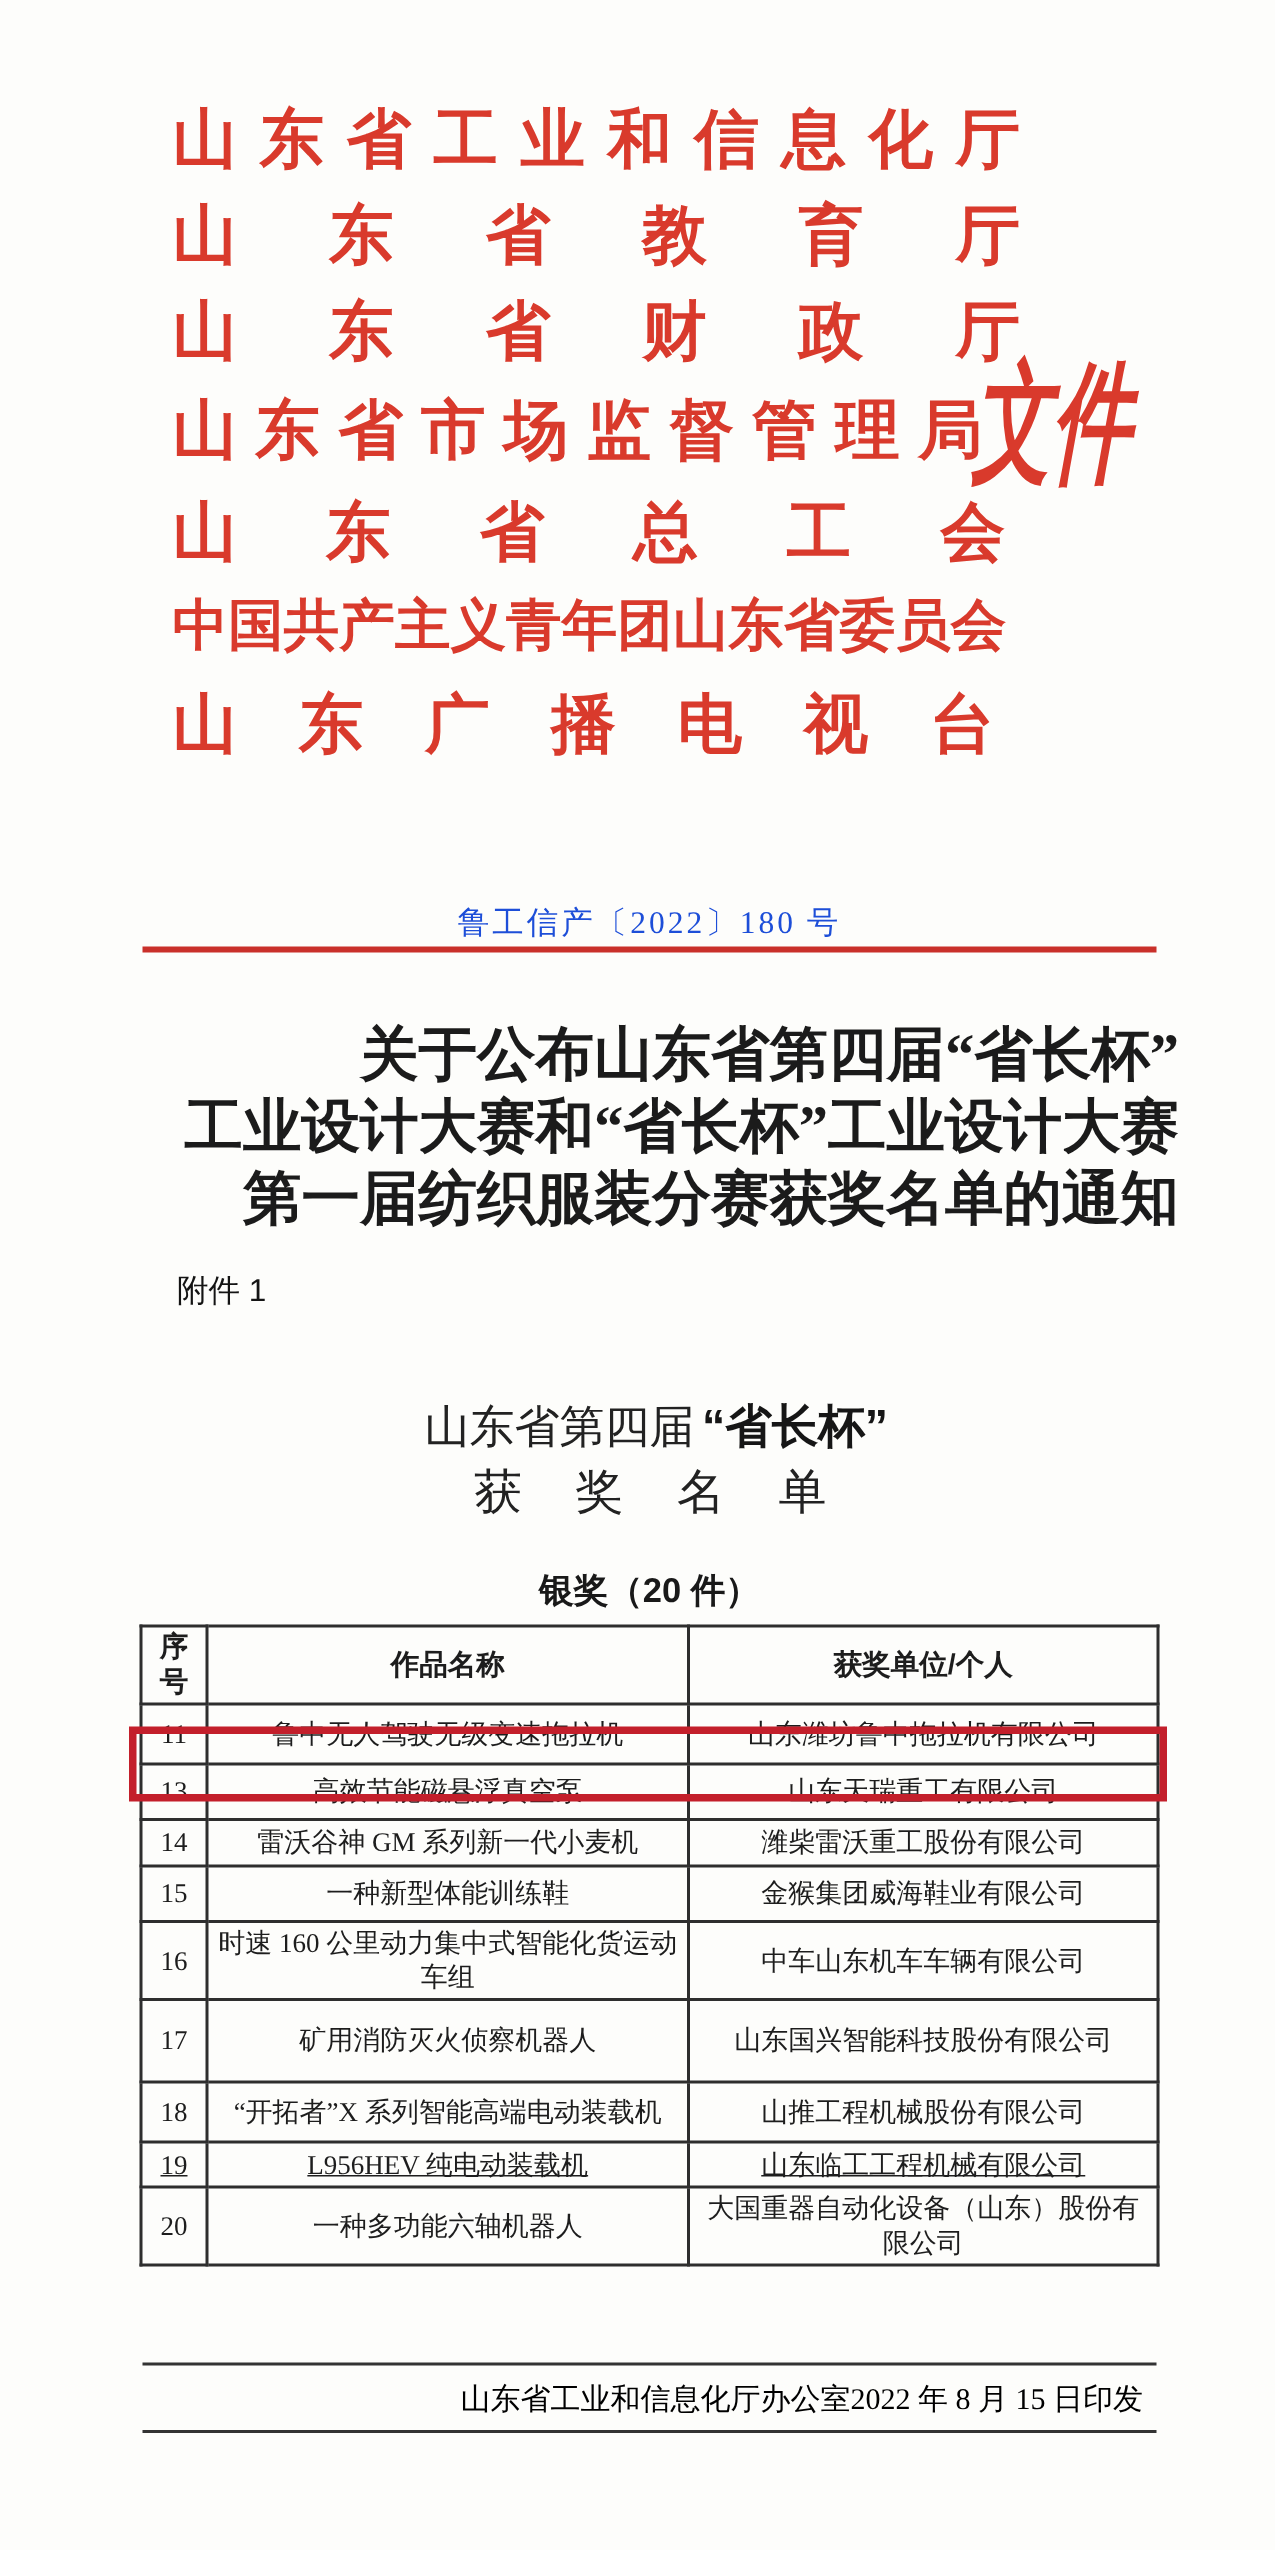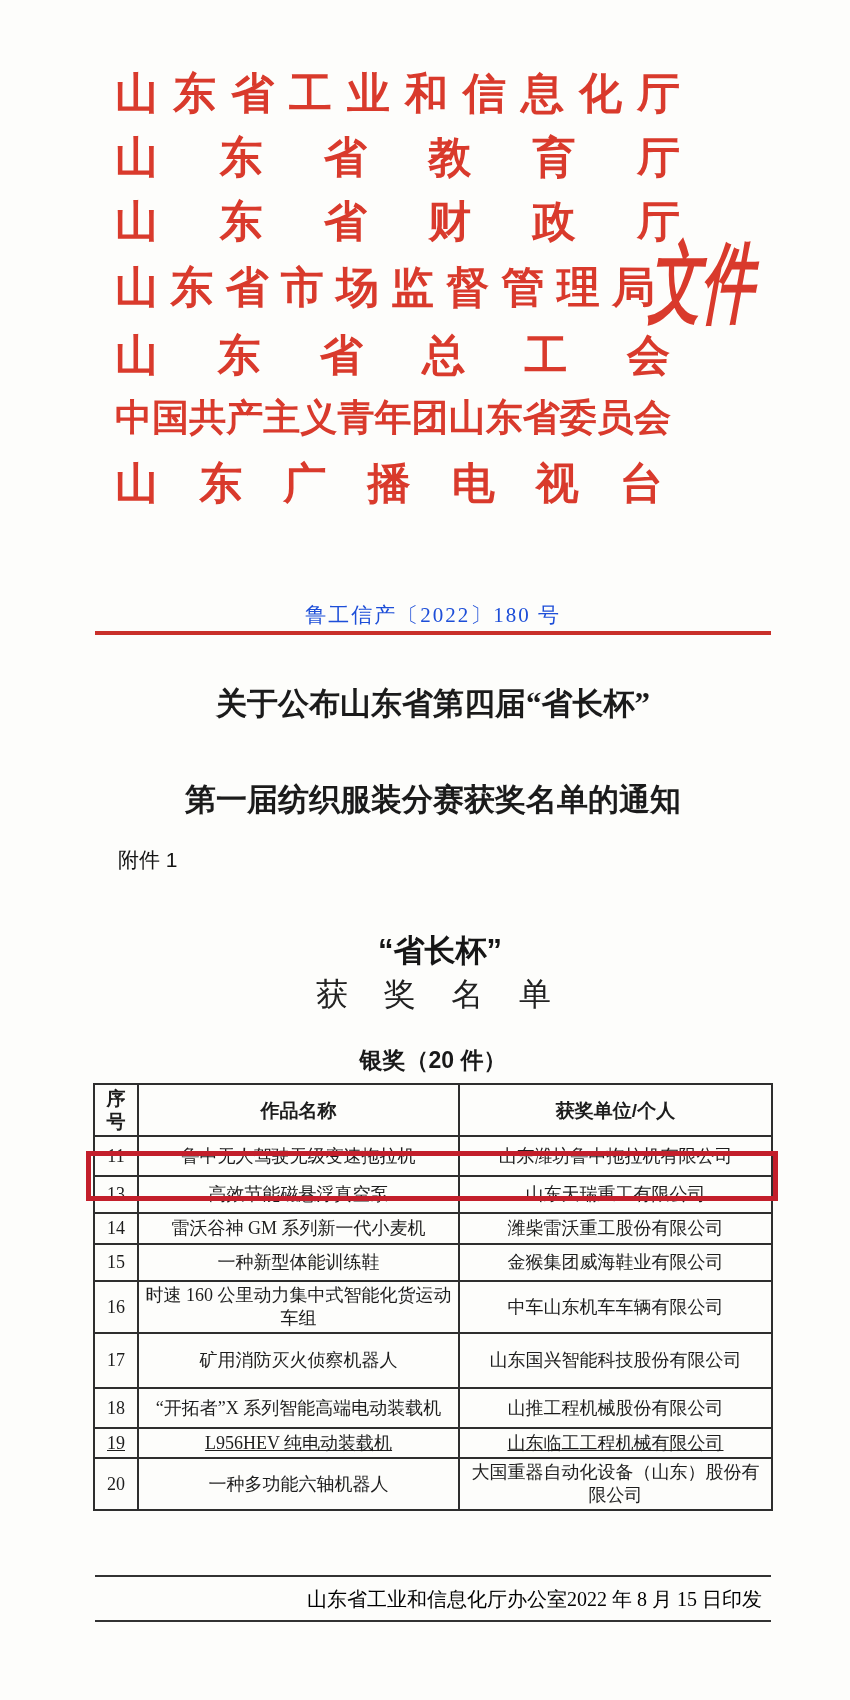--- a/index.html
+++ b/index.html
@@ -62,22 +62,22 @@
   .red-rule{
     position:absolute;
     top:631px;left:95px;width:676px;height:4px;
     background:var(--rule-red);
   }
   
   .doc-title{
     position:absolute;
     top:680px;left:80px;width:706px;
     margin:0;
-    text-align:center;
-    font-size:31px;
+    text-align:right;
+    font-size:39px;
     line-height:48px;
     font-weight:bold;
     color:#1b1b1b;
     font-family:"Liberation Serif", serif;
   }
   
   .attachment{
     position:absolute;
     top:846px;left:118px;
     font-size:21px;
@@ -270,27 +270,28 @@
         <span class="ch">台</span>
       </div>
     <div class="wenjian">文件</div>
   </div>
 
   <div class="docnum">鲁工信产〔2022〕180 号</div>
   <div class="red-rule"></div>
 
   <h1 class="doc-title">
     <span>关于公布山东省第四届“省长杯”</span><br>
-    <br>
+    <span>工业设计大赛和“省长杯”工业设计大赛</span><br>
     <span>第一届纺织服装分赛获奖名单的通知</span>
   </h1>
 
   <div class="attachment">附件 1</div>
 
   <div class="subtitle">
+    <span>山东省第四届</span>
     <span class="emph">“省长杯”</span>
   </div>
   <div class="subtitle2">
       <span class="ch">获</span>
       <span class="ch">奖</span>
       <span class="ch">名</span>
       <span class="ch">单</span>
     </div>
 
   <div class="award-level">银奖（20 件）</div>

